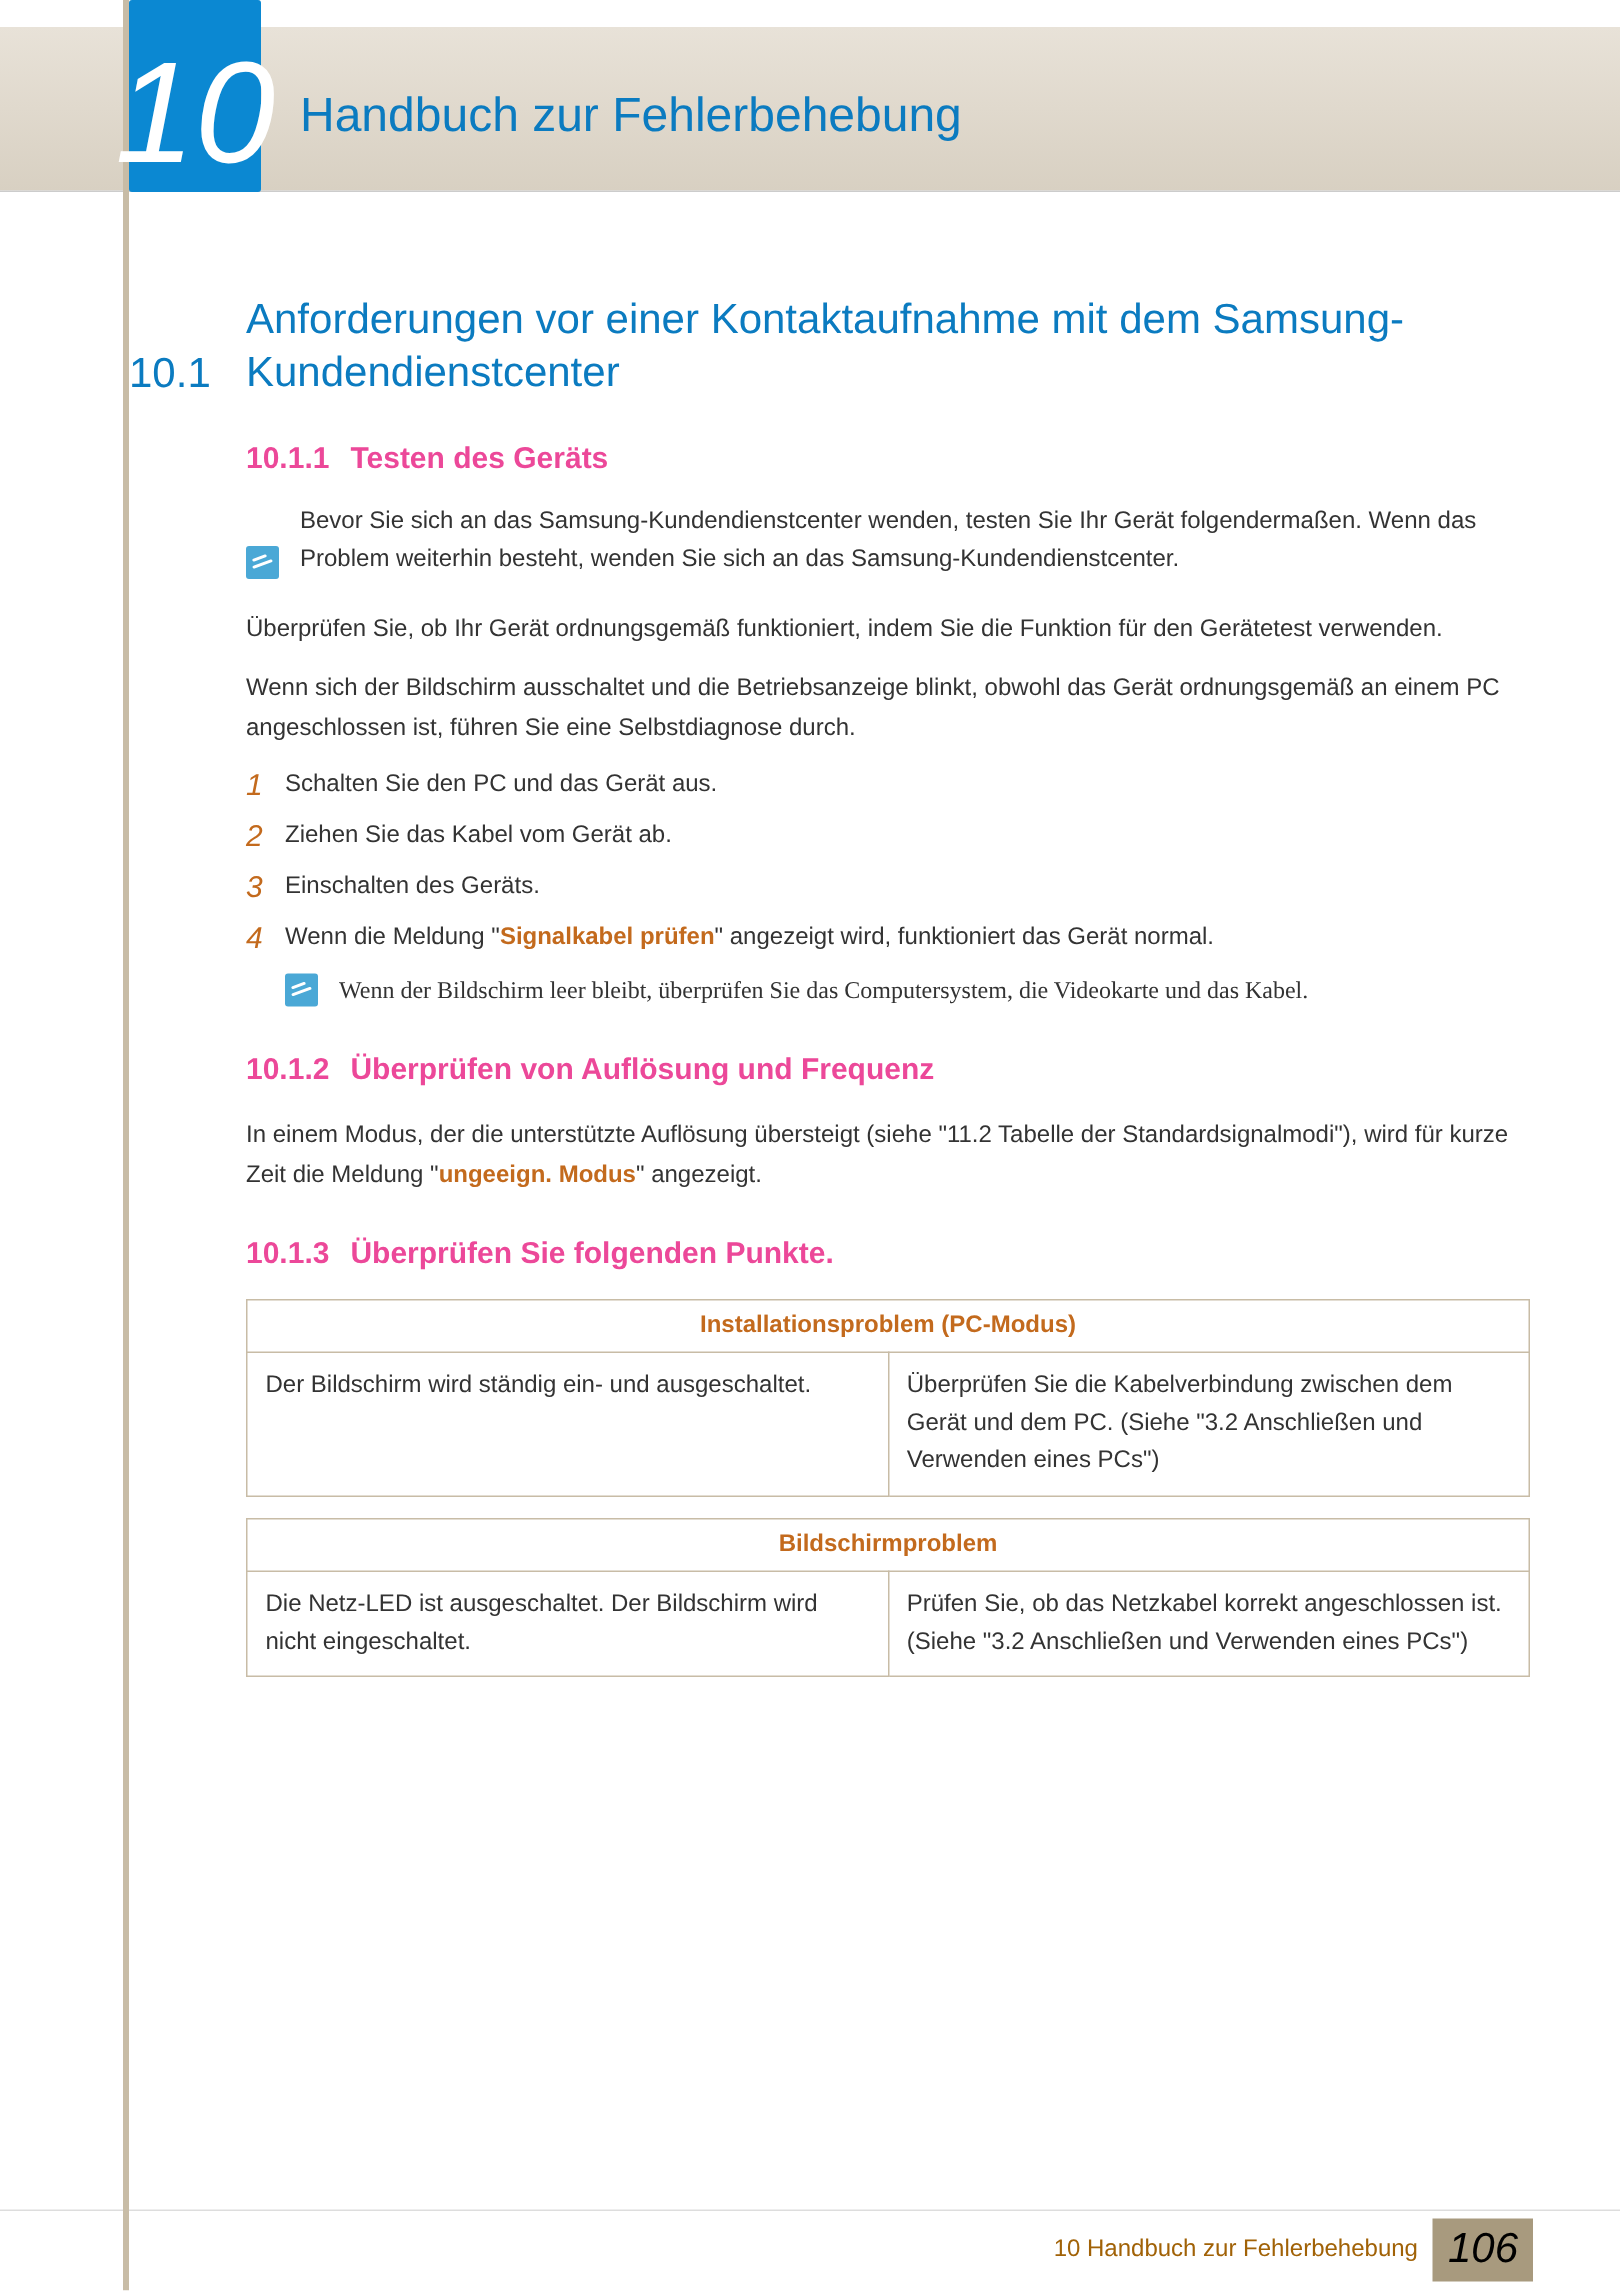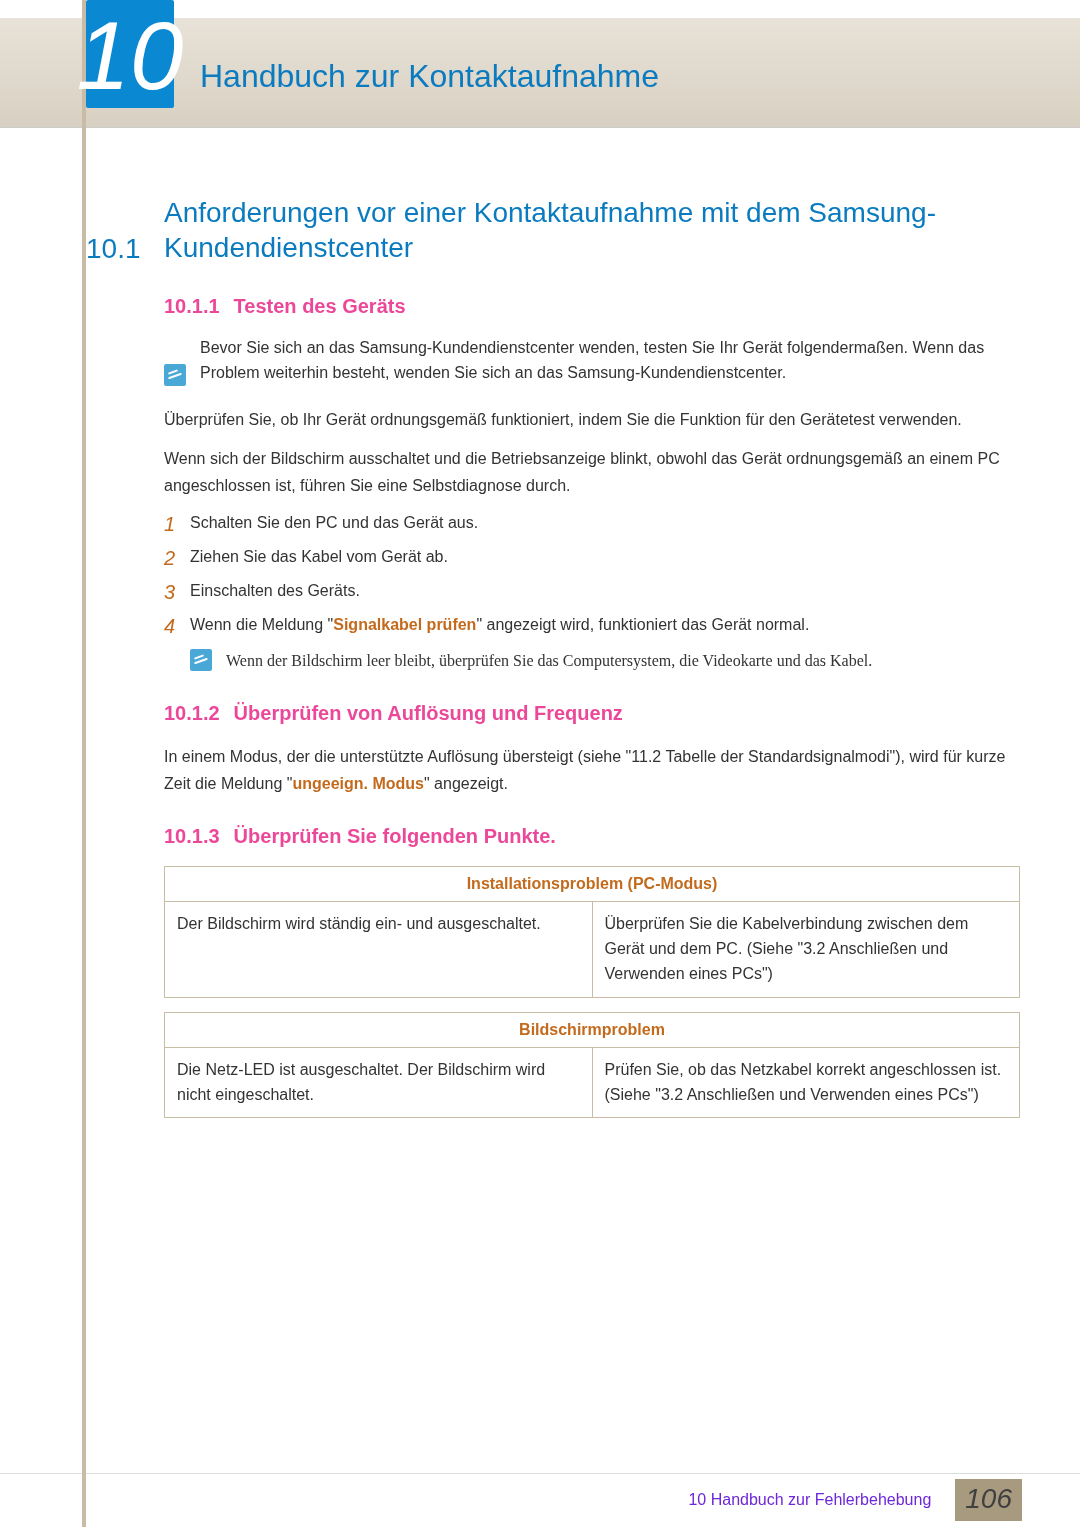--- a/index.html
+++ b/index.html
@@ -25,21 +25,21 @@
     width: 4px;
     height: 1527px;
     background: #c8bca6;
     z-index: 1;
   }
   .chapter-box {
     position: absolute;
     left: 86px;
     top: -18px;
     width: 88px;
-    height: 108px;
+    height: 128px;
     background: #0b88d2;
     border-radius: 2px;
     color: #fff;
     font-size: 96px;
     font-weight: 400;
     line-height: 1;
     display: flex;
     align-items: flex-end;
     justify-content: center;
     font-style: italic;
@@ -151,39 +151,39 @@
   }
   .footer-inner {
     position: absolute;
     right: 58px;
     bottom: 6px;
     display: flex;
     align-items: center;
   }
   .footer-text {
     font-size: 16px;
-    color: #6d28d9;
-    margin-right: 24px;
+    color: #a16207;
+    margin-right: 10px;
   }
   .page-box {
     background: #a89a7e;
-    color: #404040;
+    color: #000000;
     font-size: 28px;
     padding: 4px 10px 6px 10px;
     font-style: italic;
   }
 </style>
 </head>
 <body>
 
 <div class="left-stripe"></div>
 
 <div class="header-bar">
   <div class="chapter-box">10</div>
-  <div class="chapter-title">Handbuch zur Kontaktaufnahme</div>
+  <div class="chapter-title">Handbuch zur Fehlerbehebung</div>
 </div>
 
 <div class="content">
 
   <div class="h2-row">
     <div class="h2-num">10.1</div>
     <div class="h2-text">Anforderungen vor einer Kontaktaufnahme mit dem Samsung-Kundendienstcenter</div>
   </div>
 
   <div class="h3-row">

